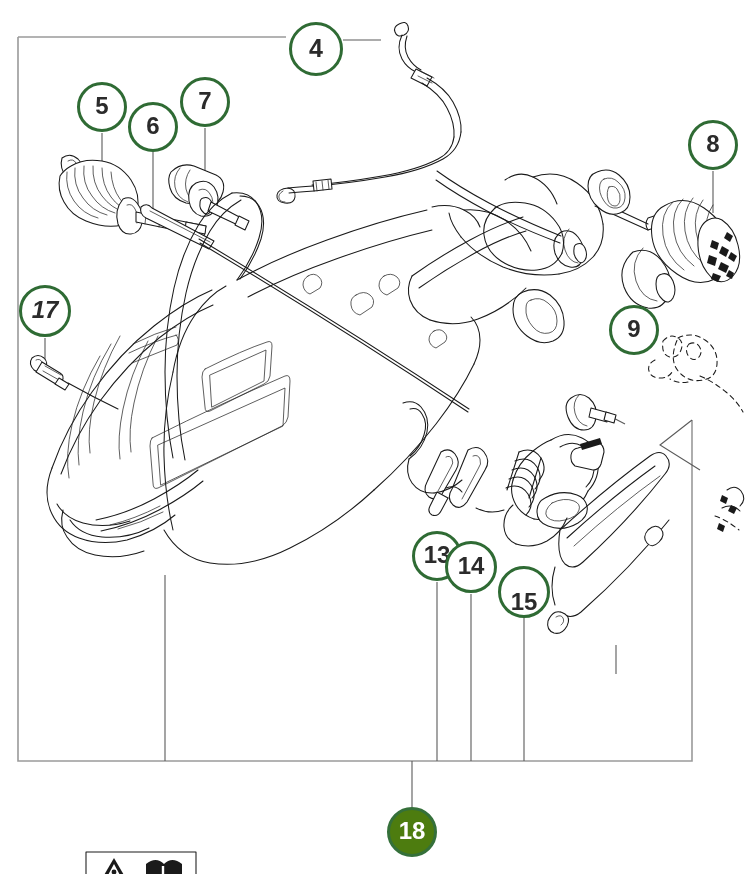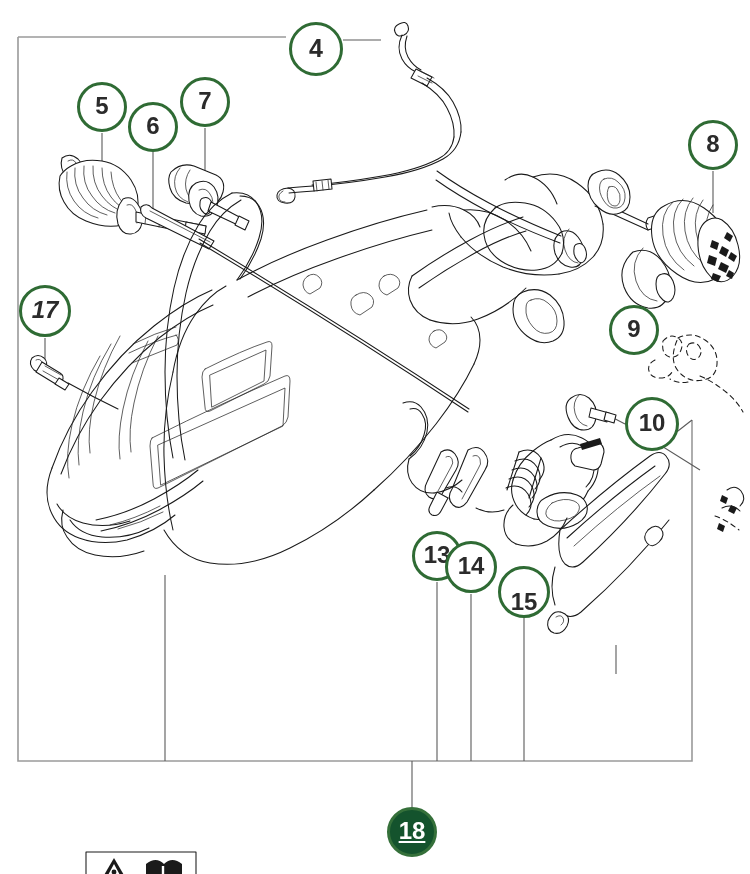--- a/index.html
+++ b/index.html
@@ -14,21 +14,21 @@
     position:absolute;border-radius:50%;
     display:flex;align-items:center;justify-content:center;
     box-sizing:border-box;
     background:#ffffff;
     border:3px solid #2f6b34;
     color:#2b2b2b;
     font-weight:700;
     line-height:1;
     user-select:none;
   }
-  .badge.filled{background:#14532d;border-color:#35703a;color:#ffffff;text-decoration:underline;}
+  .badge.filled{background:#4d7c0f;border-color:#35703a;color:#ffffff;}
   .badge span{display:block;transform:translateY(-1px);}
 </style>
 </head>
 <body>
 
 <div id="stage">
 
   <svg id="artwork" viewBox="0 0 750 874">
     <defs>
       <style>
@@ -350,23 +350,20 @@
   </div>
 
   <div class="badge" style="left:688px;top:120px;width:50px;height:50px;font-size:24px;">
     <span>8</span>
   </div>
 
   <div class="badge" style="left:609px;top:305px;width:50px;height:50px;font-size:24px;">
     <span>9</span>
   </div>
 
-  <div class="badge" style="left:625px;top:397px;width:54px;height:54px;font-size:24px;">
-    <span>10</span>
-  </div>
 
   <div class="badge" style="left:412px;top:531px;width:50px;height:50px;font-size:24px;align-items:center;">
     <span>13</span>
   </div>
 
   <div class="badge" style="left:445px;top:541px;width:52px;height:52px;font-size:24px;">
     <span>14</span>
   </div>
 
   <div class="badge" style="left:498px;top:566px;width:52px;height:52px;font-size:24px;align-items:flex-end;">

